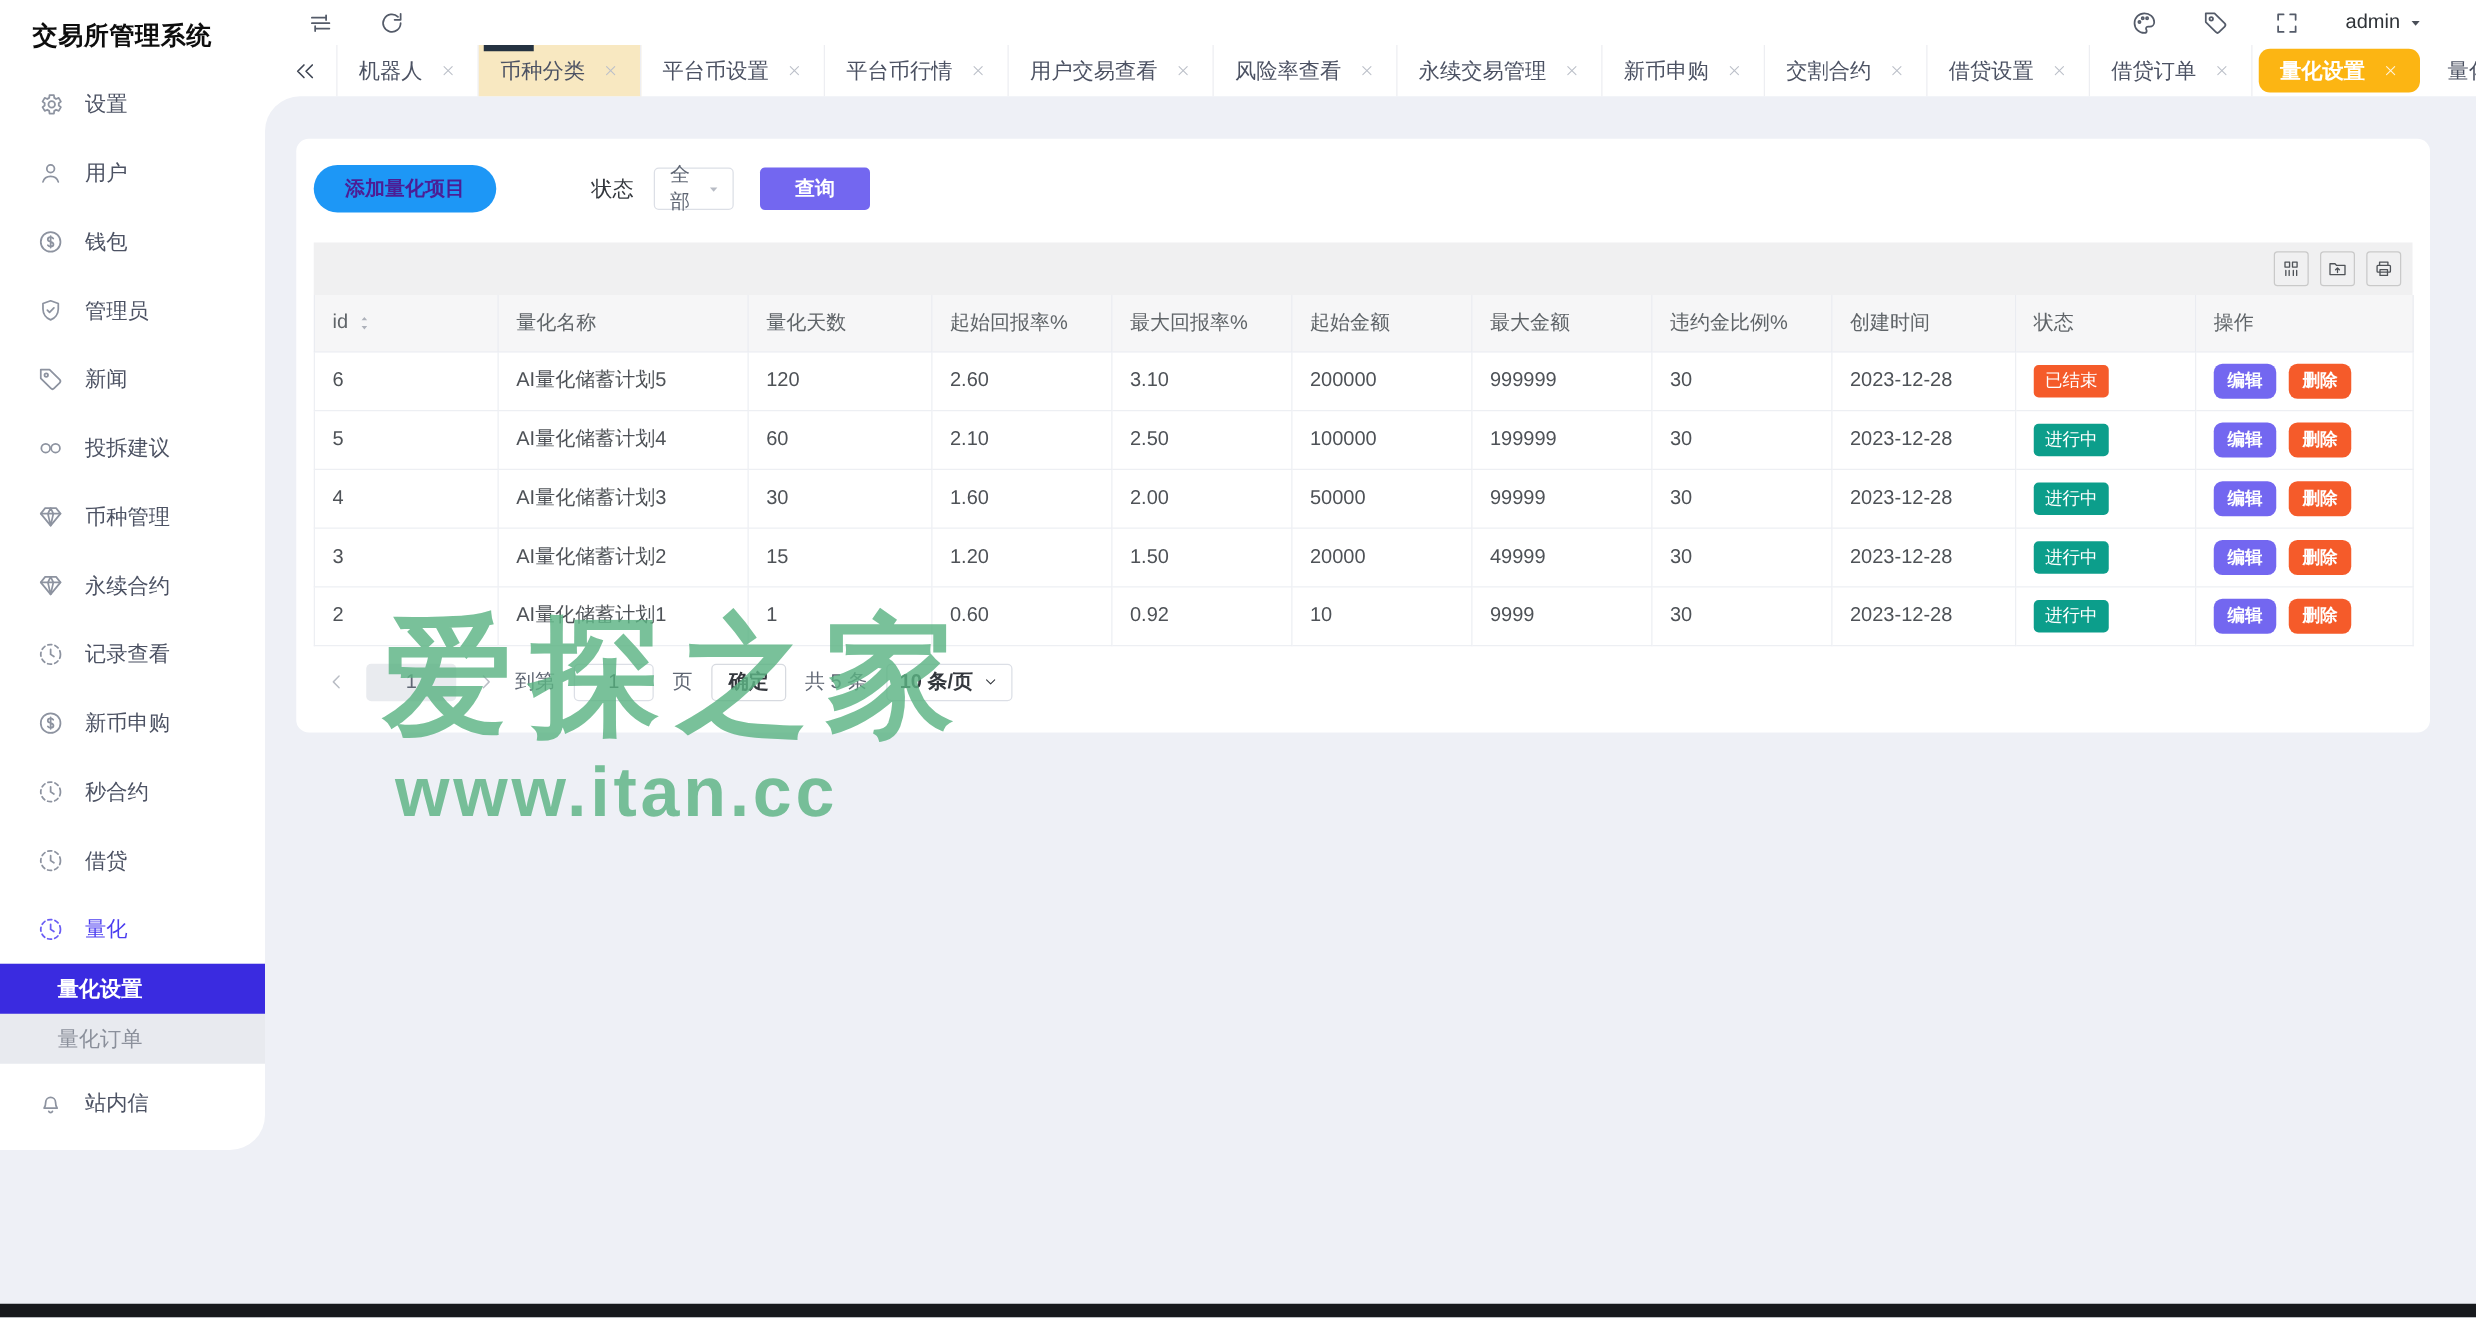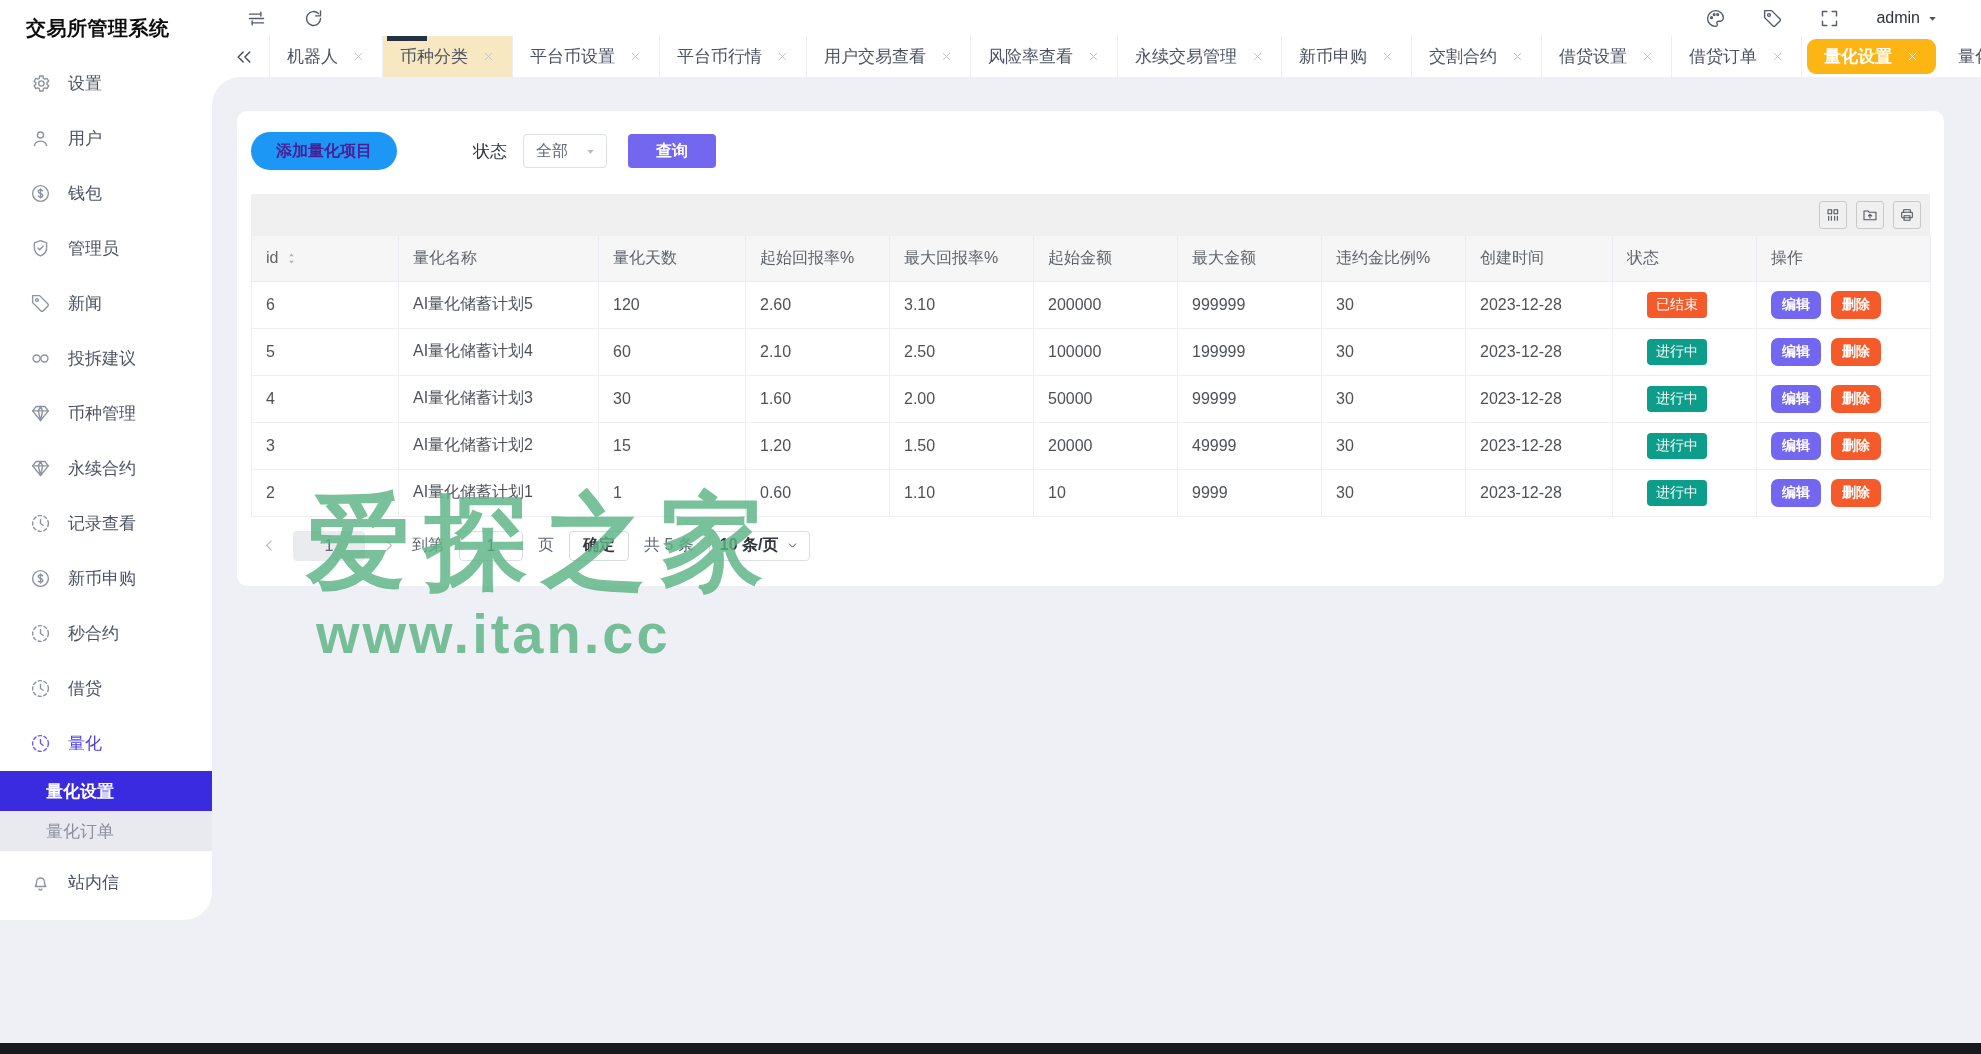--- a/index.html
+++ b/index.html
@@ -51,40 +51,40 @@
 
   
   .content { flex:1; background:#eef0f6; border-top-left-radius:28px; padding:34px 37px 0 25px; }
   .card { background:#fff; border-radius:10px; width:1707px; height:475px; padding:21px 14px 0 14px; }
 
   .filter-row { display:flex; align-items:center; height:38px; margin-bottom:24px; }
   .btn-add { width:146px; height:38px; border-radius:19px; background:#1d97f6; color:#4c1d95;
              border:none; font-size:16px; font-weight:bold; cursor:pointer;
              font-family:inherit; }
   .status-label { margin-left:76px; font-size:17px; color:#33373d; }
-  .select-box { margin-left:16px; width:84px; height:34px; border:1px solid #dcdfe6; border-radius:4px;
-                display:flex; align-items:center; justify-content:space-between; padding:0 9px 0 12px;
+  .select-box { margin-left:16px; width:64px; height:34px; border:1px solid #dcdfe6; border-radius:4px;
+                display:flex; align-items:center; justify-content:flex-end; padding:0 9px 0 12px;
                 font-size:16px; color:#5f6673; cursor:pointer; background:#fff; }
   .select-box .ic { width:13px; height:13px; color:#b7bbc4; }
   .btn-search { margin-left:21px; width:88px; height:34px; background:#7367f0; border:none; border-radius:4px;
                 color:#fff; font-size:16px; font-weight:bold; cursor:pointer; font-family:inherit; }
 
   .gray-bar { height:42px; background:#f0f0f1; display:flex; align-items:center;
               justify-content:flex-end; gap:9px; padding-right:9px; }
   .tool-btn { width:28px; height:28px; border:1px solid #c9c9c9; border-radius:3px; background:transparent;
               display:flex; align-items:center; justify-content:center; color:#4f5358; cursor:pointer; }
   .tool-btn .ic { width:16px; height:16px; }
 
   table { width:100%; border-collapse:collapse; table-layout:fixed; font-size:16px; }
   thead th { background:#f6f6f7; color:#5f6468; font-weight:normal; text-align:left; height:45px;
              padding-left:14px; border:1px solid #eaecf1; border-top:none; }
   thead th .th-wrap { display:flex; align-items:center; gap:6px; }
   .sort-ic { width:15px; height:15px; color:#aeb2bb; cursor:pointer; }
   tbody td { height:47px; padding-left:14px; color:#4e5257; border:1px solid #edeff3; background:#fff; }
-  .badge { display:inline-block; padding:4px 9px; border-radius:4px; color:#fff; font-size:14px;margin-left:20px; }
+  .badge { display:inline-block; padding:4px 9px; border-radius:4px; color:#fff; font-size:14px; }
   .badge.ended { background:#f55b2a; }
   .badge.running { background:#0c9e8b; }
   .act-btn { display:inline-block; border:none; padding:5px 11px; border-radius:7px; color:#fff;
              font-size:14px; font-weight:bold; cursor:pointer; font-family:inherit; }
   .act-btn.edit { background:#7367f0; margin-right:10px; }
   .act-btn.del { background:#f55b2a; }
 
   .pagination { display:flex; align-items:center; height:58px; gap:15px; color:#5f6673;
                 font-size:16px; padding-left:10px; }
   .pg-arrow { width:17px; height:17px; color:#b9bdc5; cursor:pointer; }
@@ -538,21 +538,21 @@
               <td>30</td>
               <td>2023-12-28</td>
               <td><span class="badge running">进行中</span></td>
               <td><button class="act-btn edit">编辑</button><button class="act-btn del">删除</button></td>
             </tr>
             <tr>
               <td>2</td>
               <td>AI量化储蓄计划1</td>
               <td>1</td>
               <td>0.60</td>
-              <td>1.10</td>
+              <td>0.92</td>
               <td>10</td>
               <td>9999</td>
               <td>30</td>
               <td>2023-12-28</td>
               <td><span class="badge running">进行中</span></td>
               <td><button class="act-btn edit">编辑</button><button class="act-btn del">删除</button></td>
             </tr>
           </tbody>
         </table>
 

